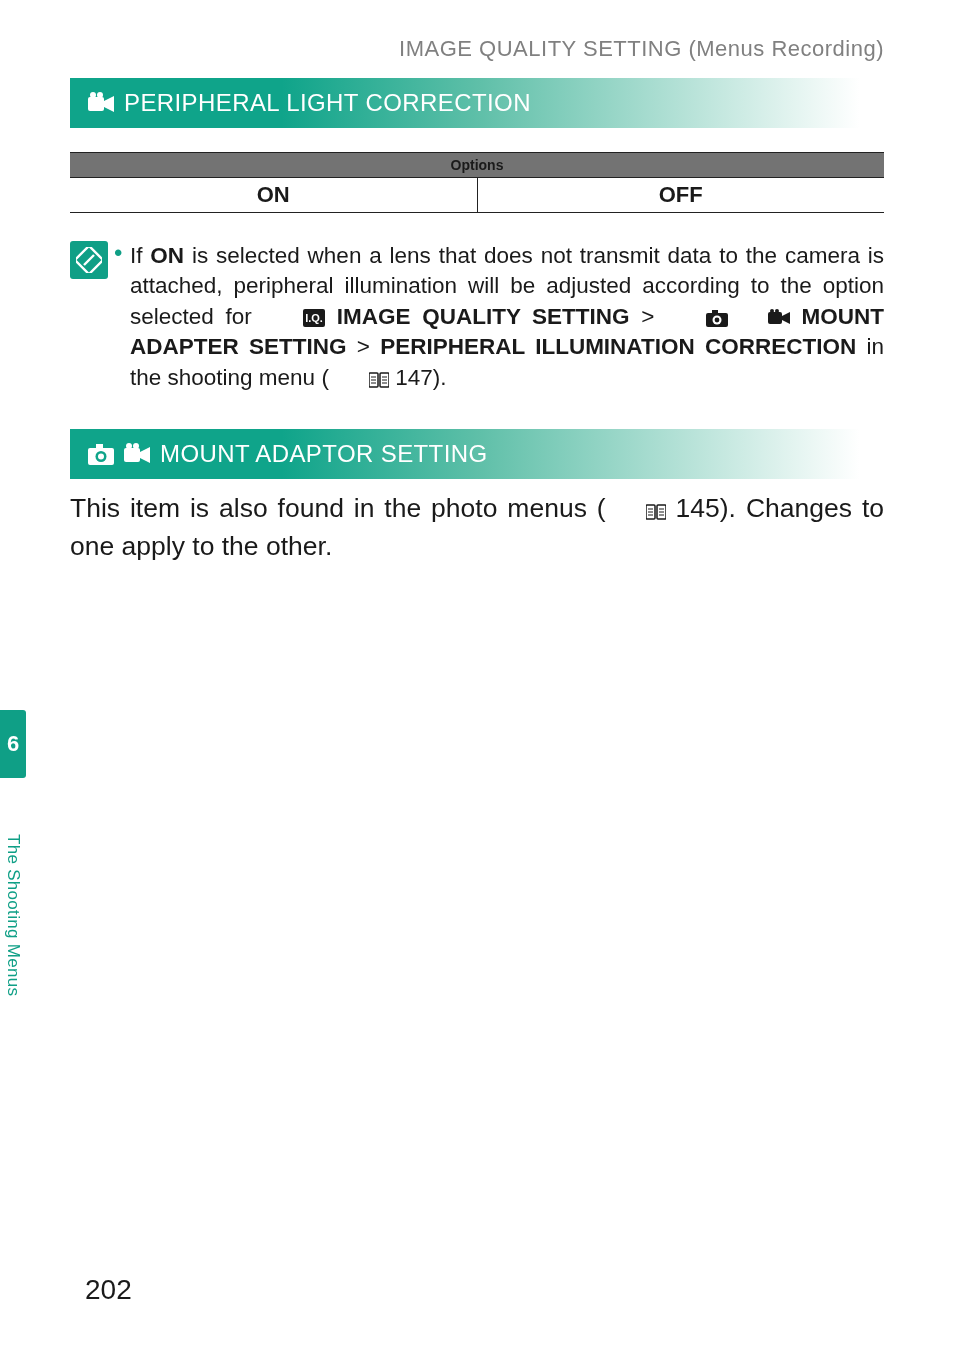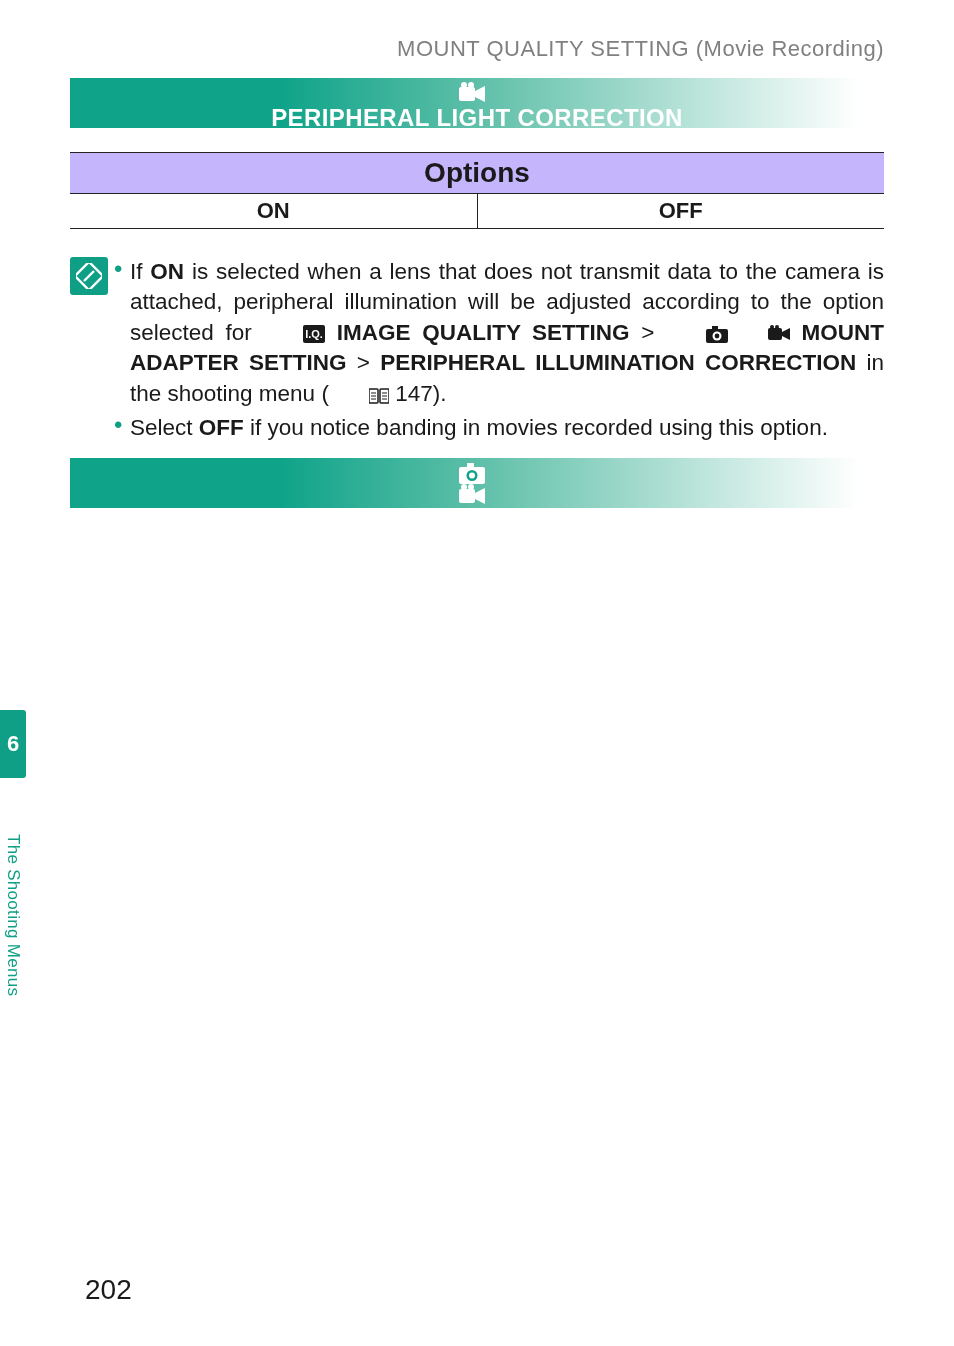--- a/index.html
+++ b/index.html
@@ -2,28 +2,28 @@
 <html><head>
   <meta charset="utf-8">
   <style>
     * { box-sizing: border-box; margin: 0; padding: 0; }
     html, body { width: 954px; height: 1346px; background: #fff; font-family: Arial, Helvetica, sans-serif; color: #1a1a1a; }
     .page { position: relative; width: 954px; height: 1346px; padding: 36px 70px 40px 70px; }
     .running-head { text-align: right; color: #808080; font-size: 22px; letter-spacing: 0.5px; margin-bottom: 14px; }
 
     .section-bar { display: flex; align-items: center; height: 50px; padding: 4px 18px; margin-top: 16px;
       background: linear-gradient(to right, #0fa48a, #0fa48a 26%, #5ebfa8 50%, #ffffff 97%);
-      color: #fff; font-weight: 700; font-size: 24px; letter-spacing: 0.4px; flex-direction: column; }
+      color: #fff; font-weight: 400; font-size: 24px; letter-spacing: 0.4px; }
     .section-bar .bar-icon { margin-right: 10px; display: inline-flex; align-items: center; }
     .section-bar .bar-icon svg { fill: #fff; }
 
     .intro { font-size: 26.5px; line-height: 1.45; margin-top: 10px; color: #1a1a1a; text-align: justify; }
 
     table.opts { width: 100%; border-collapse: collapse; margin-top: 24px; }
-    table.opts th { font-size: 28px; font-weight: 700; padding: 4px 0; border-top: 1.5px solid #222; border-bottom: 1px solid #222; background: #c4b5fd; }
+    table.opts th { font-size: 14px; font-weight: 700; padding: 4px 0; border-top: 1.5px solid #222; border-bottom: 1px solid #222; background: #737373; }
     table.opts td { font-size: 22px; font-weight: 700; padding: 4px 0; text-align: center; border-right: 1px solid #222; }
     table.opts td:last-child { border-right: none; }
     table.opts tr.row td { border-bottom: 1.5px solid #222; }
 
     .note-block { display: flex; margin-top: 28px; }
     .note-icon { flex: 0 0 44px; }
     .note-icon .badge { width: 38px; height: 38px; background: #0f9f86; border-radius: 3px; display: flex; align-items: center; justify-content: center; }
     .note-icon .badge svg { fill: #fff; }
     .note-body { flex: 1; font-size: 22.5px; line-height: 1.35; text-align: justify; }
     .note-body ul { list-style: none; }
@@ -38,21 +38,21 @@
     .vert-label { position: absolute; left: 0; top: 792px; width: 26px; height: 246px; display: flex; align-items: center; justify-content: center; }
     .vert-label span { writing-mode: vertical-rl; color: #0f9f86; font-size: 17px; letter-spacing: 0.3px; }
 
     .page-num { position: absolute; left: 85px; bottom: 40px; font-size: 28px; }
   </style>
 </head>
 <body>
 
 <div class="page">
 
-  <div class="running-head">MOUNT QUALITY SETTING (Movie Recording)</div>
+  <div class="running-head">IMAGE QUALITY SETTING (Menus Recording)</div>
 
   <div class="section-bar">
     <span class="bar-icon">
       <svg width="26" height="22" viewBox="0 0 26 22">
           <rect x="0" y="5" width="16" height="14" rx="2"></rect>
           <polygon points="16,9 26,4 26,20 16,15"></polygon>
           <circle cx="5" cy="3" r="3"></circle>
           <circle cx="12" cy="3" r="3"></circle>
         </svg>
     </span>
@@ -99,45 +99,54 @@
               </svg></span> <b>MOUNT ADAPTER SETTING</b> &gt; <b>PERIPHERAL ILLUMINATION CORRECTION</b> in the shooting menu (<span class="inline-icon"><svg width="20" height="16" viewBox="0 0 20 16">
                 <rect x="0" y="1" width="9" height="14" rx="1" fill="none" stroke="#1a1a1a" stroke-width="1.5"></rect>
                 <rect x="11" y="1" width="9" height="14" rx="1" fill="none" stroke="#1a1a1a" stroke-width="1.5"></rect>
                 <line x1="2" y1="5" x2="7" y2="5" stroke="#1a1a1a"></line>
                 <line x1="2" y1="8" x2="7" y2="8" stroke="#1a1a1a"></line>
                 <line x1="2" y1="11" x2="7" y2="11" stroke="#1a1a1a"></line>
                 <line x1="13" y1="5" x2="18" y2="5" stroke="#1a1a1a"></line>
                 <line x1="13" y1="8" x2="18" y2="8" stroke="#1a1a1a"></line>
                 <line x1="13" y1="11" x2="18" y2="11" stroke="#1a1a1a"></line>
               </svg></span> 147).</li>
-        <li>Select <b>OFF</b> if you notice banding in movies recorded using this option.</li>
       </ul>
     </div>
   </div>
 
-  <div class="section-bar" style="margin-top:11px">
+  <div class="section-bar" style="margin-top:32px">
     <span class="bar-icon">
       <svg width="26" height="22" viewBox="0 0 26 22">
           <rect x="0" y="5" width="26" height="17" rx="2"></rect>
           <rect x="8" y="1" width="7" height="5"></rect>
           <circle cx="13" cy="13.5" r="5.5" fill="#0fa48a"></circle>
           <circle cx="13" cy="13.5" r="3" fill="#fff"></circle>
         </svg>
     </span>
     <span class="bar-icon">
       <svg width="26" height="22" viewBox="0 0 26 22">
           <rect x="0" y="5" width="16" height="14" rx="2"></rect>
           <polygon points="16,9 26,4 26,20 16,15"></polygon>
           <circle cx="5" cy="3" r="3"></circle>
           <circle cx="12" cy="3" r="3"></circle>
         </svg>
     </span>
     <span>MOUNT ADAPTOR SETTING</span>
   </div>
 
+  <p class="intro">This item is also found in the photo menus (<span class="inline-icon"><svg width="20" height="16" viewBox="0 0 20 16">
+          <rect x="0" y="1" width="9" height="14" rx="1" fill="none" stroke="#1a1a1a" stroke-width="1.5"></rect>
+          <rect x="11" y="1" width="9" height="14" rx="1" fill="none" stroke="#1a1a1a" stroke-width="1.5"></rect>
+          <line x1="2" y1="5" x2="7" y2="5" stroke="#1a1a1a"></line>
+          <line x1="2" y1="8" x2="7" y2="8" stroke="#1a1a1a"></line>
+          <line x1="2" y1="11" x2="7" y2="11" stroke="#1a1a1a"></line>
+          <line x1="13" y1="5" x2="18" y2="5" stroke="#1a1a1a"></line>
+          <line x1="13" y1="8" x2="18" y2="8" stroke="#1a1a1a"></line>
+          <line x1="13" y1="11" x2="18" y2="11" stroke="#1a1a1a"></line>
+        </svg></span> 145). Changes to one apply to the other.</p>
 
   <div class="side-tab">6</div>
   <div class="vert-label">
       <span>The Shooting Menus</span>
     </div>
 
   <div class="page-num">202</div>
 </div>
 
 </body></html>

